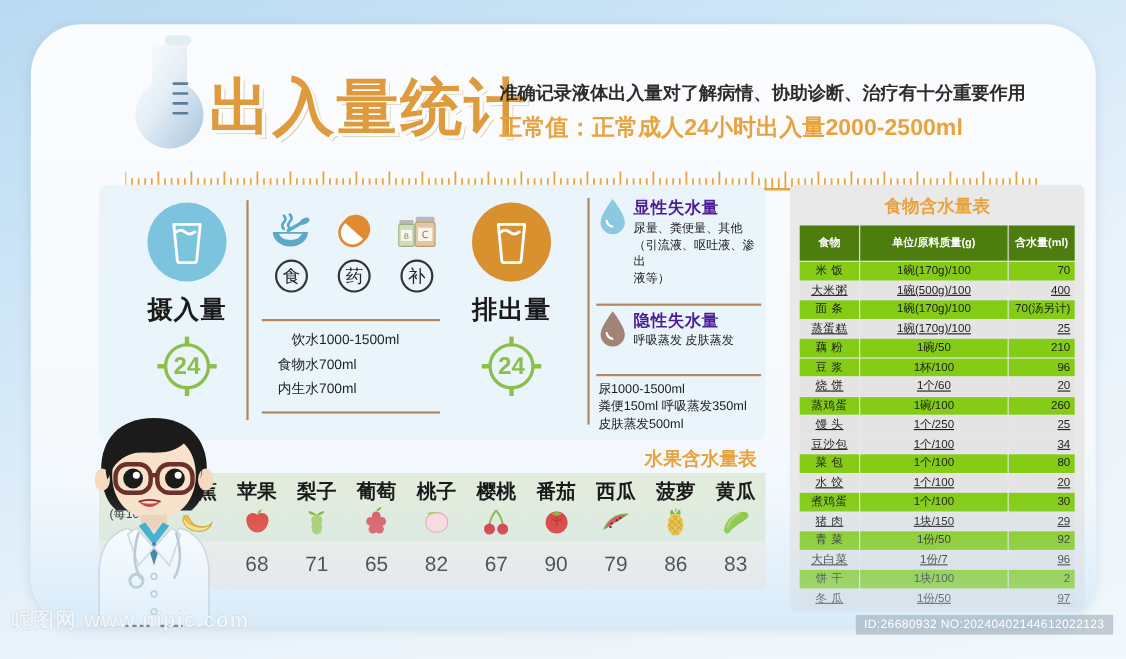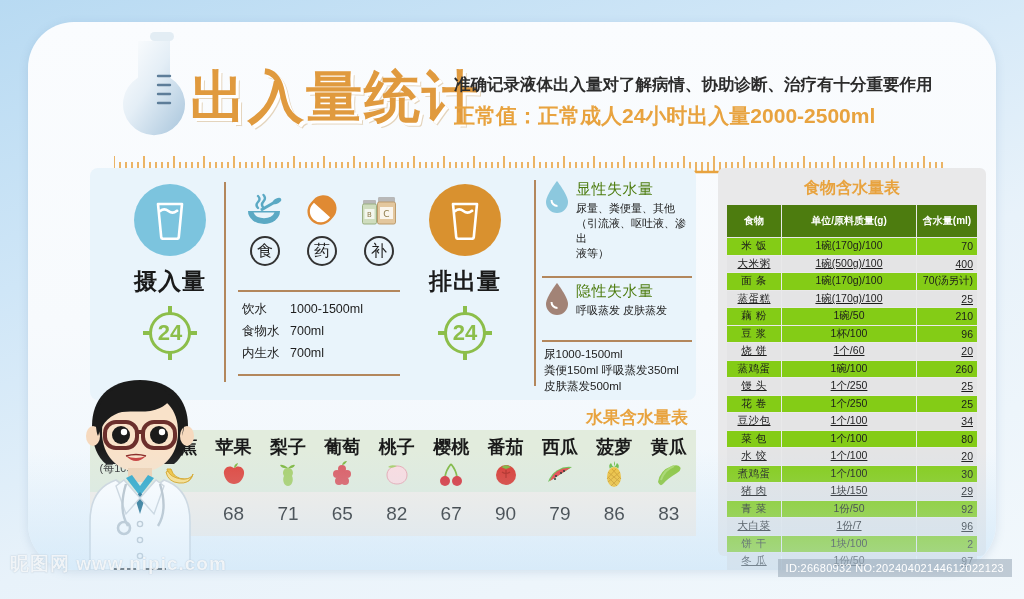--- a/index.html
+++ b/index.html
@@ -86,31 +86,31 @@
   #icon-row{ position:absolute; left:18px; top:12px; width:160px; display:flex; justify-content:space-between; }
   .icon-col{ width:46px; text-align:center; }
   .icon-art{ height:40px; display:flex; align-items:center; justify-content:center; }
   .cn-circle{
     width:30px; height:30px; border-radius:50%; border:2px solid #333;
     margin:6px auto 0; display:flex; align-items:center; justify-content:center;
     font-size:16px; color:#222; font-weight:500;
   }
   #intake-hr1{ position:absolute; left:14px; top:112px; width:162px; height:2px; background:#B3875C; }
   #intake-hr2{ position:absolute; left:14px; top:196px; width:162px; height:2px; background:#B3875C; }
-  #intake-rows{ position:absolute; left:18px; top:120px; font-size:12.5px; color:#1e1e1e; line-height:22px; }
+  #intake-rows{ position:absolute; left:18px; top:120px; font-size:12.5px; color:#1e1e1e; line-height:22px;text-align:right; }
   #intake-rows .r{ display:flex; }
   #intake-rows .k{ width:48px; }
 
   
   #output-detail{ position:absolute; left:444px; top:10px; width:158px; height:216px; }
   #output-detail .vline{ position:absolute; left:0; top:2px; width:2px; height:206px; background:#B3875C; }
   .drop-item{ position:absolute; left:10px; display:flex; }
   .drop{ width:26px; flex:none; }
   .drop-txt{ margin-left:6px; }
-  .drop-h{ font-size:15px; font-weight:normal; color:#4d7c0f; letter-spacing:.5px; }
+  .drop-h{ font-size:15px; font-weight:bold; color:#4c1d95; letter-spacing:.5px; }
   .drop-p{ font-size:11px; color:#222; line-height:15px; margin-top:2px; }
   #out-hr1{ position:absolute; left:8px; top:98px; width:150px; height:2px; background:#B3875C; }
   #out-hr2{ position:absolute; left:8px; top:162px; width:150px; height:2px; background:#B3875C; }
   #out-summary{ position:absolute; left:10px; top:168px; font-size:11.5px; color:#1c1c1c; line-height:16px; }
 
   
   #fruit-wrap{ position:absolute; left:62px; top:384px; width:606px; height:136px; }
   #fruit-title{
     position:absolute; right:8px; top:0px; font-size:17px; font-weight:bold; color:#E8A33F;
   }
@@ -663,25 +663,20 @@
             <tr class="even">
               <td class="c1">蒸鸡蛋</td>
               <td class="c2">1碗/100</td>
               <td class="c3">260</td>
             </tr>
             <tr class="odd">
               <td class="c1">馒 头</td>
               <td class="c2">1个/250</td>
               <td class="c3">25</td>
             </tr>
-            <tr class="even">
-              <td class="c1">花 卷</td>
-              <td class="c2">1个/250</td>
-              <td class="c3">25</td>
-            </tr>
             <tr class="odd">
               <td class="c1">豆沙包</td>
               <td class="c2">1个/100</td>
               <td class="c3">34</td>
             </tr>
             <tr class="even">
               <td class="c1">菜 包</td>
               <td class="c2">1个/100</td>
               <td class="c3">80</td>
             </tr>

